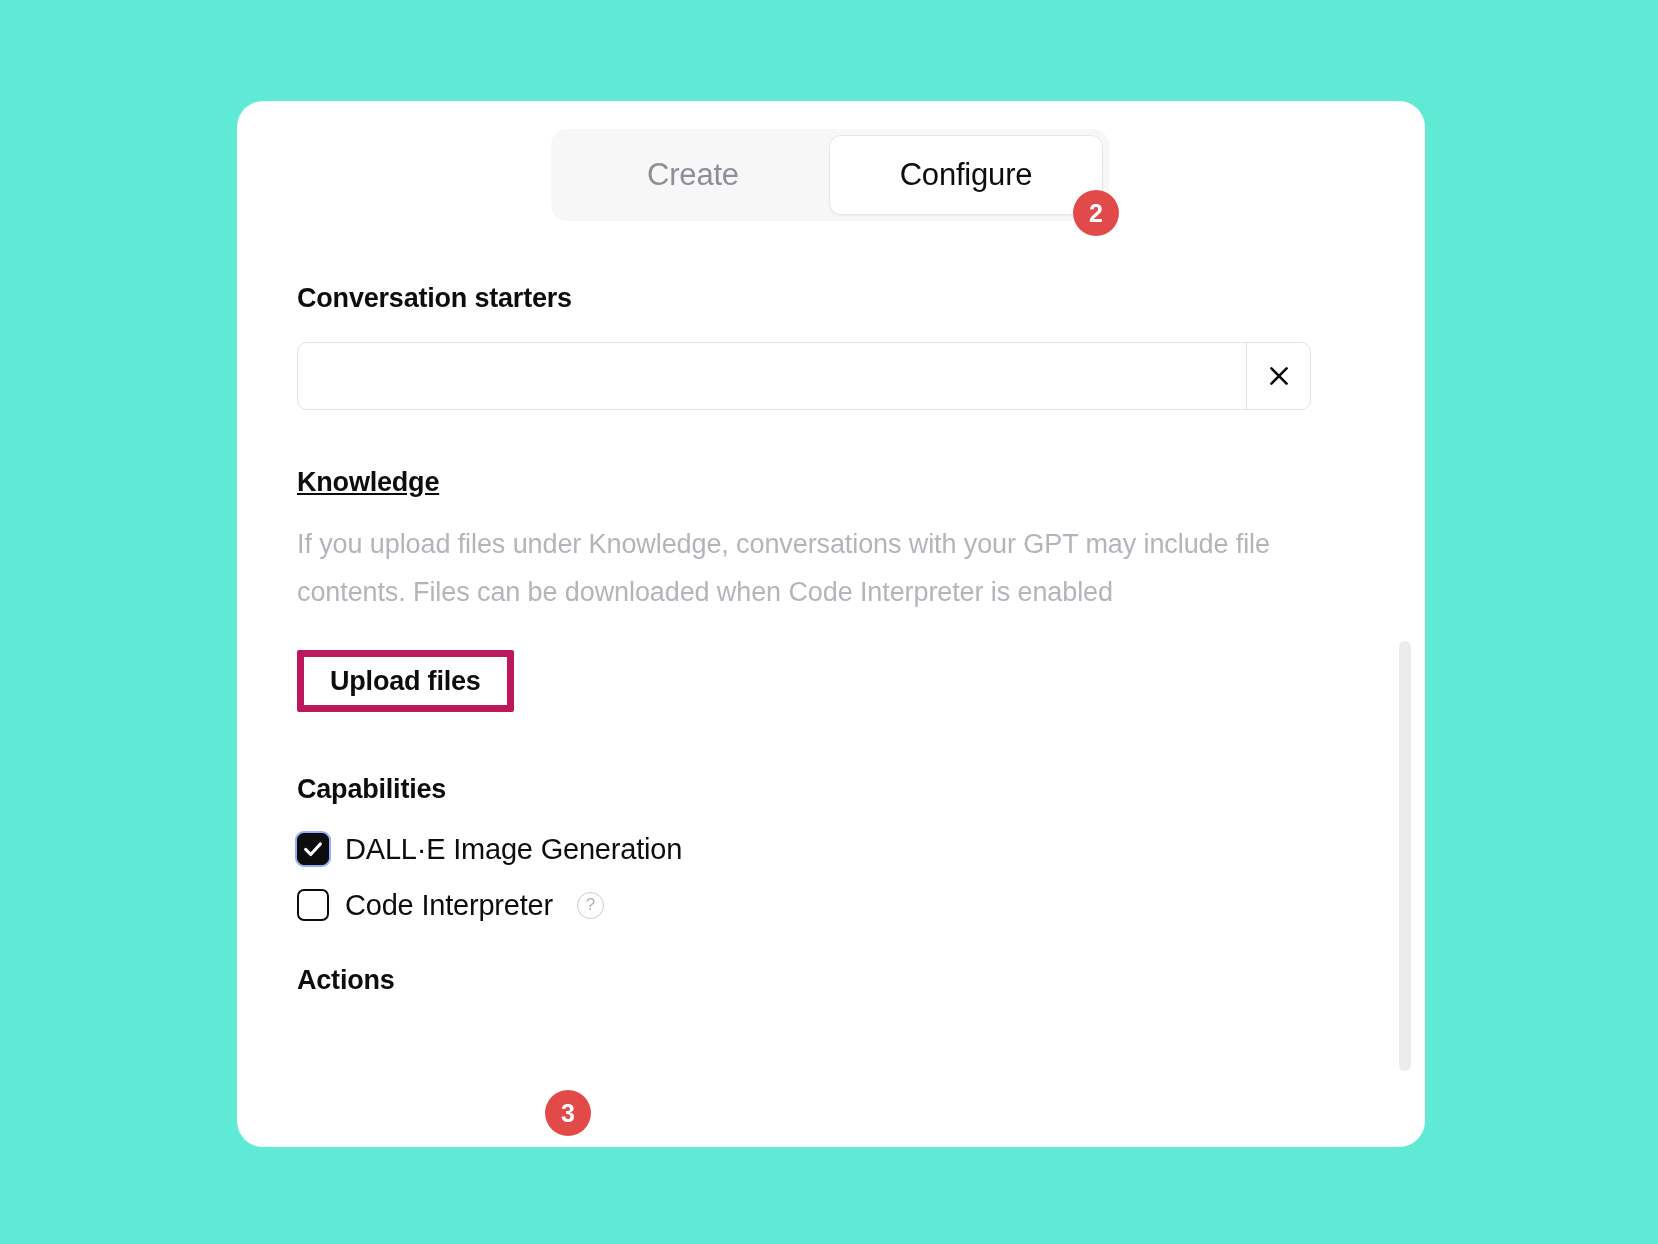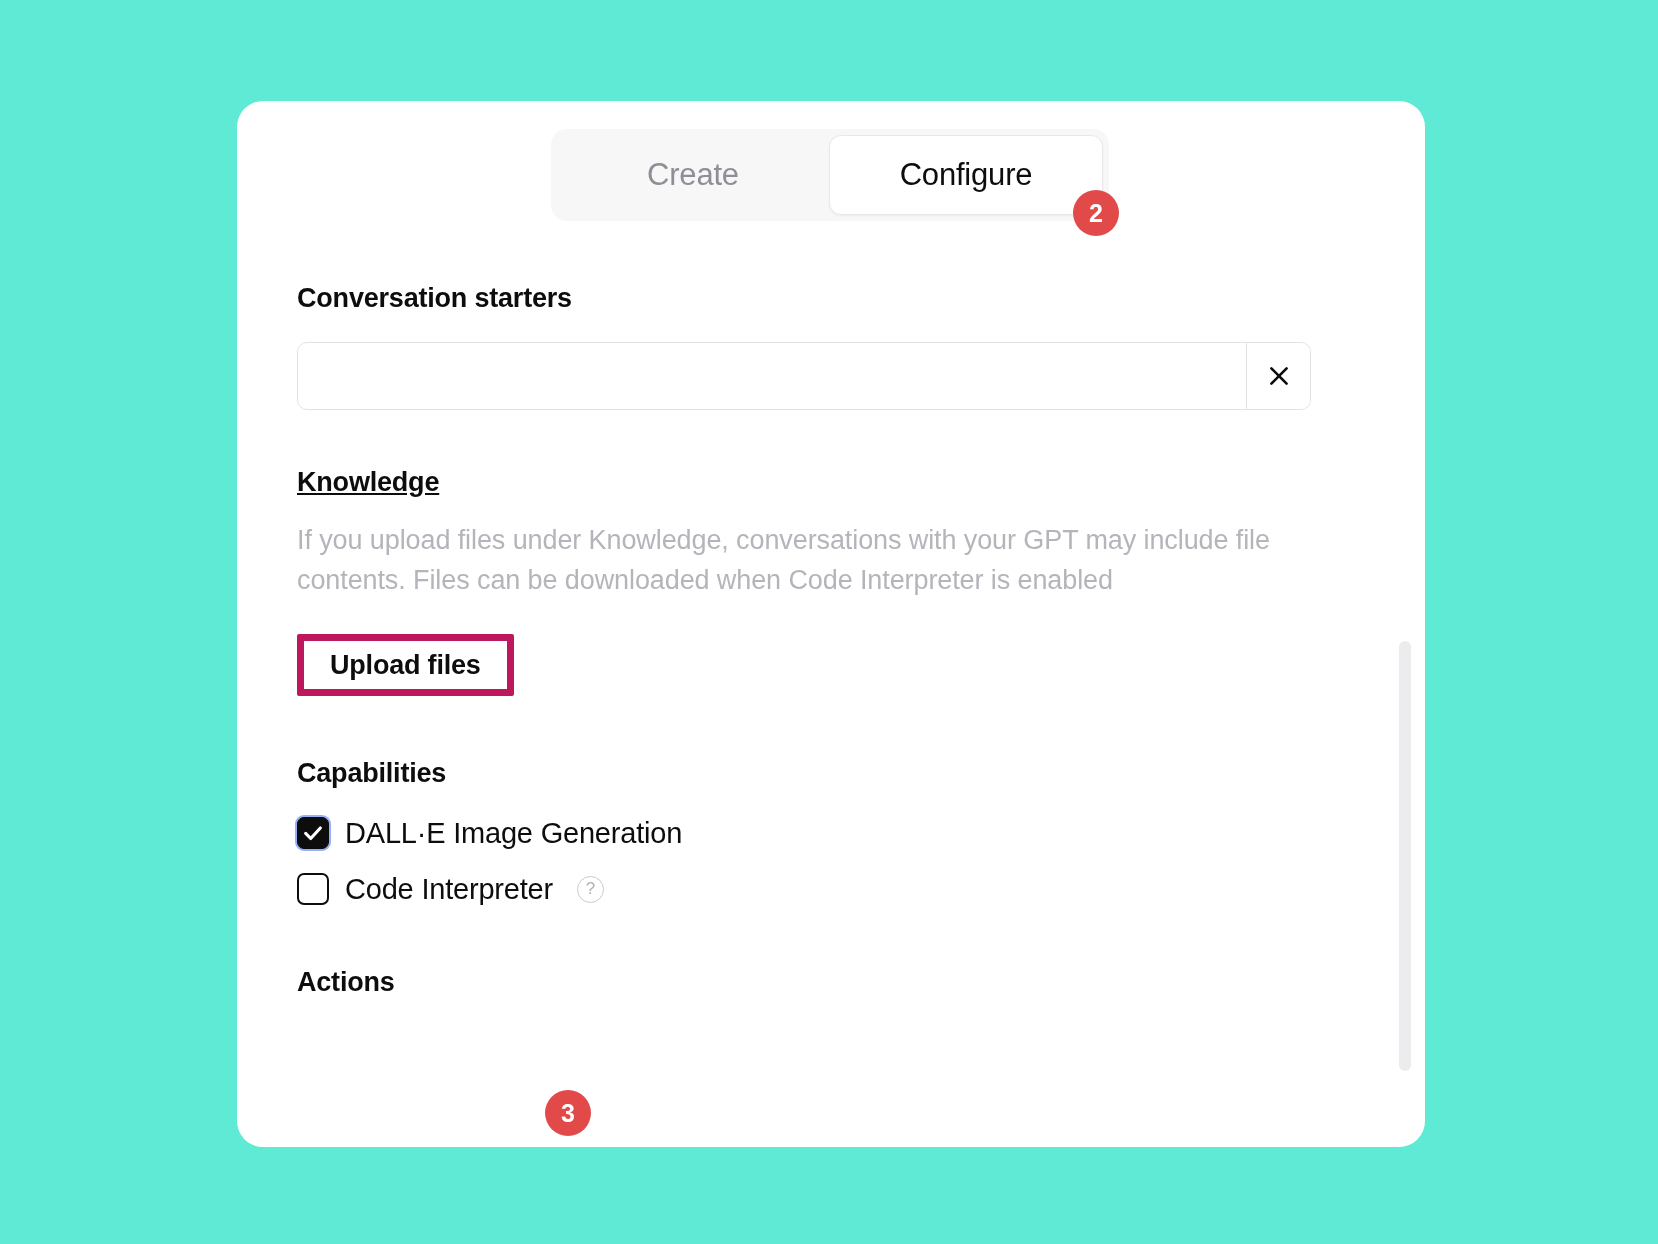--- a/index.html
+++ b/index.html
@@ -111,21 +111,21 @@
   .section-title {
     font-size: 27px;
     font-weight: bold;
     color: #0d0d0d;
     letter-spacing: -0.2px;
   }
 
   .desc {
     font-size: 27px;
     color: #b4b4bb;
-    line-height: 40px;
+    line-height: 48px;
     letter-spacing: -0.1px;
     max-width: 1010px;
   }
 
   
   #conv-title { margin-top: 58px; }
 
   .starter-row {
     margin-top: 28px;
     width: 1014px;
@@ -233,21 +233,21 @@
     font-size: 17px;
     display: flex;
     align-items: center;
     justify-content: center;
     margin-left: 8px;
     cursor: pointer;
     flex: 0 0 auto;
   }
 
   
-  #actions-title { margin-top: 50px; }
+  #actions-title { margin-top: 32px; }
 
   
   .scrollbar-track {
     position: absolute;
     right: 14px;
     top: 540px;
     width: 12px;
     height: 430px;
   }
   .scrollbar-thumb {

